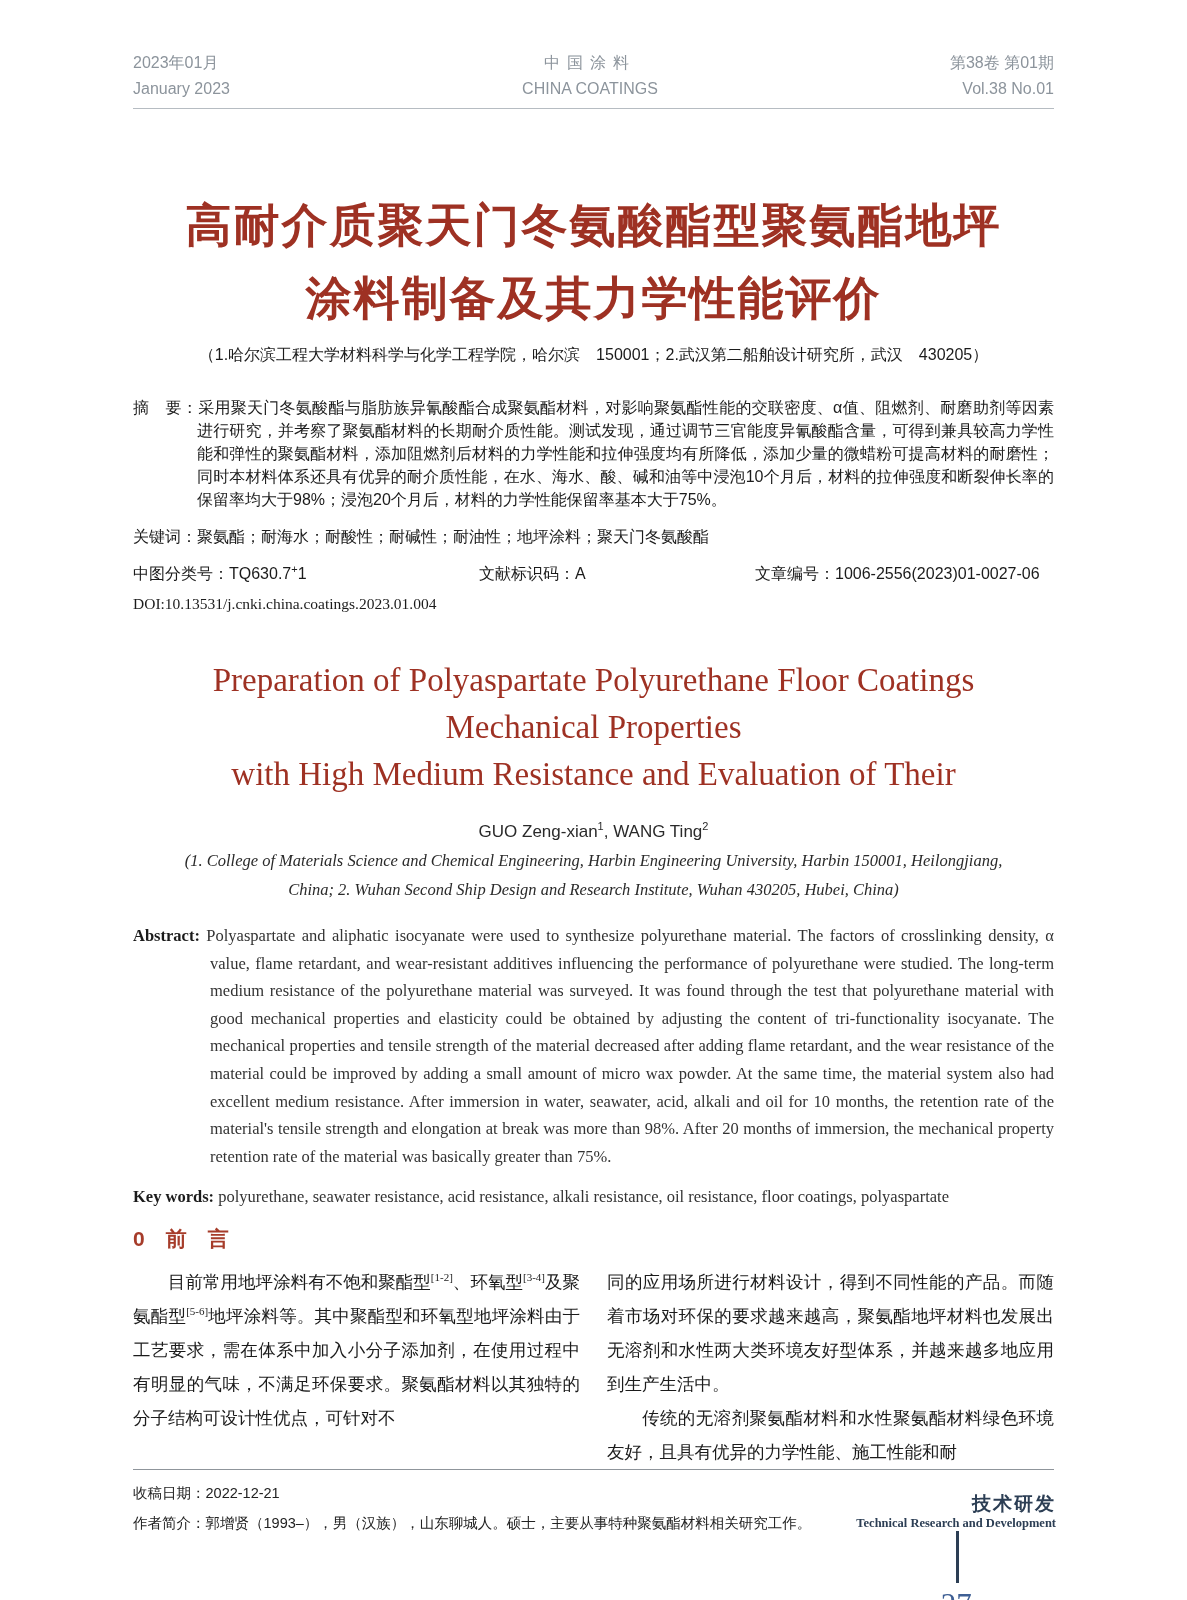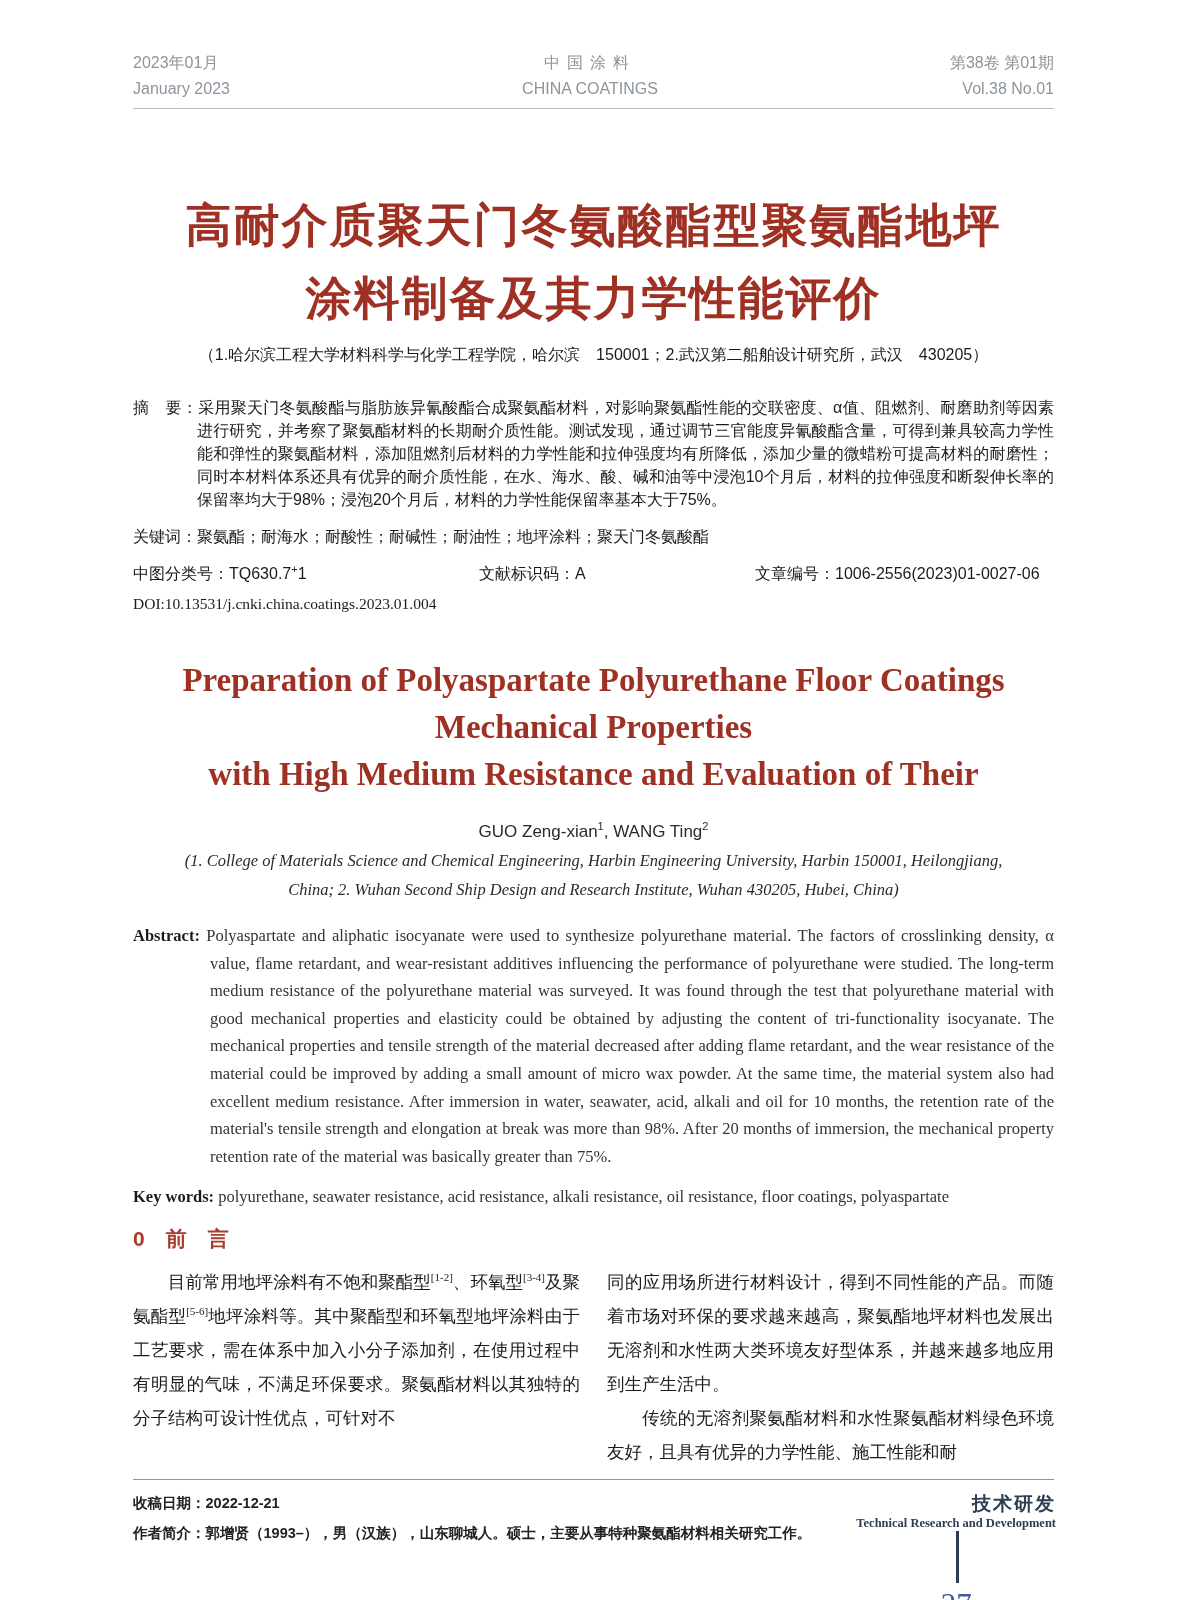--- a/index.html
+++ b/index.html
@@ -62,21 +62,21 @@
     font-size: 16px;
   }
   .clc-row .c1 { width: 346px; }
   .clc-row .c2 { width: 276px; }
   .clc-row .c3 { flex: 1; }
   .doi-line { margin-top: 10px; font-size: 15.5px; }
 
   
   .title-en {
     margin-top: 44px; text-align: center;
-    font-weight: bold; font-size: 33px; line-height: 47px;
+    font-weight: normal; font-size: 33px; line-height: 47px;
     color: #9e3123;
   }
   .authors-en {
     margin-top: 24px; text-align: center;
     font-family: "Liberation Sans", "DejaVu Sans", sans-serif;
     font-size: 17px; color: #2a2a2a;
   }
   .affil-en {
     margin-top: 4px; text-align: center; font-style: italic;
     font-size: 16.5px; line-height: 29px; color: #2a2a2a;
@@ -101,23 +101,23 @@
     font-weight: bold; font-size: 21px; color: #a63c2a;
   }
   .columns { margin-top: 12px; display: flex; gap: 27px; }
   .col { flex: 1; font-size: 17.5px; line-height: 34px; text-align: justify; }
   .col p { margin: 0; }
   .col p.ind { text-indent: 2em; }
   .ref { font-size: 11px; vertical-align: super; line-height: 0; }
 
   
   .footnote {
-    margin-top: 10px; border-top: 1.5px solid #8f959b; padding-top: 8px;
-    font-family: "Liberation Sans", "DejaVu Sans", sans-serif;
-    font-size: 14.5px; line-height: 30px; color: #222222; font-weight: bold;
+    border-top: 1.5px solid #8f959b; padding-top: 8px;
+    font-family: "Liberation Sans", "DejaVu Sans", sans-serif;
+    font-size: 14.5px; line-height: 30px; color: #222222;
   }
 
   
   .page-footer {
     position: absolute; right: 131px; top: 1492px;
     display: flex; align-items: center; flex-direction: column;
   }
   .pf-text { text-align: right; color: #2c3e54; }
   .pf-cn {
     font-family: "Liberation Sans", "DejaVu Sans", sans-serif;

